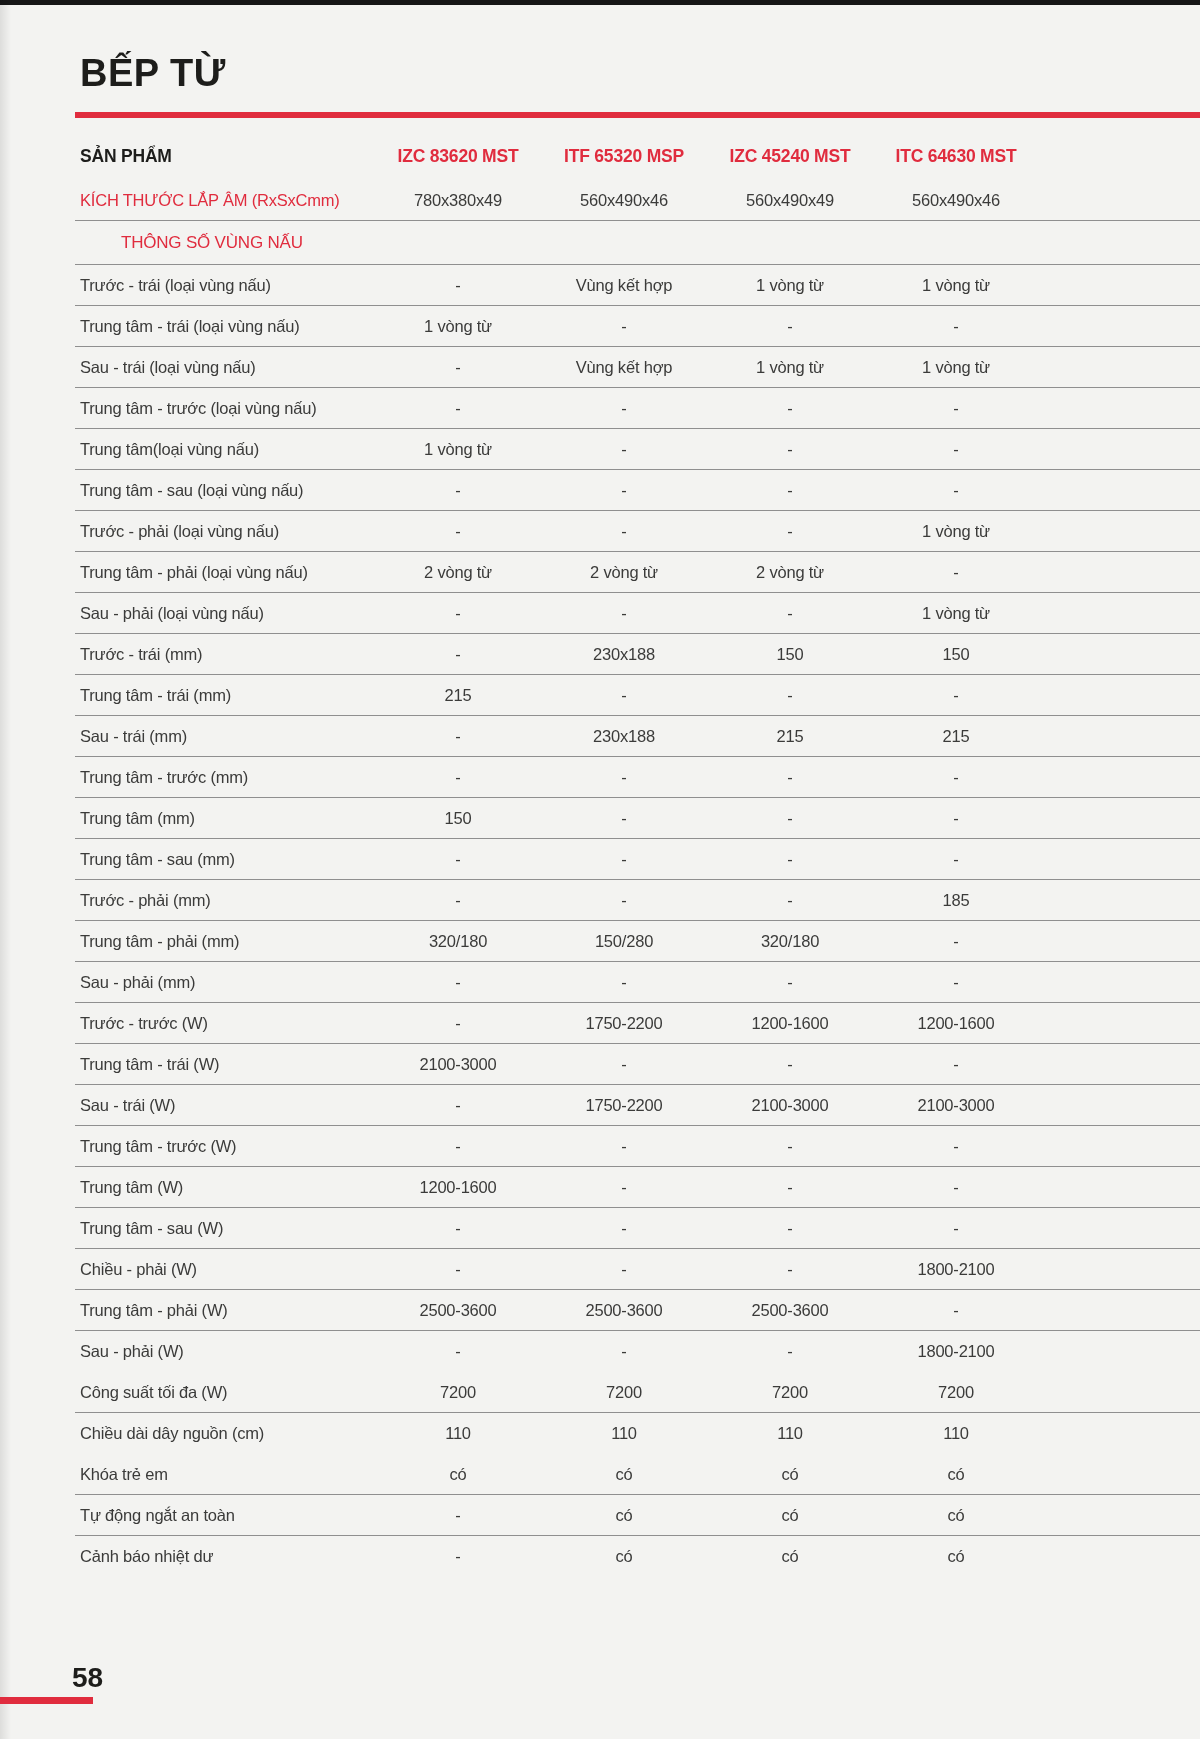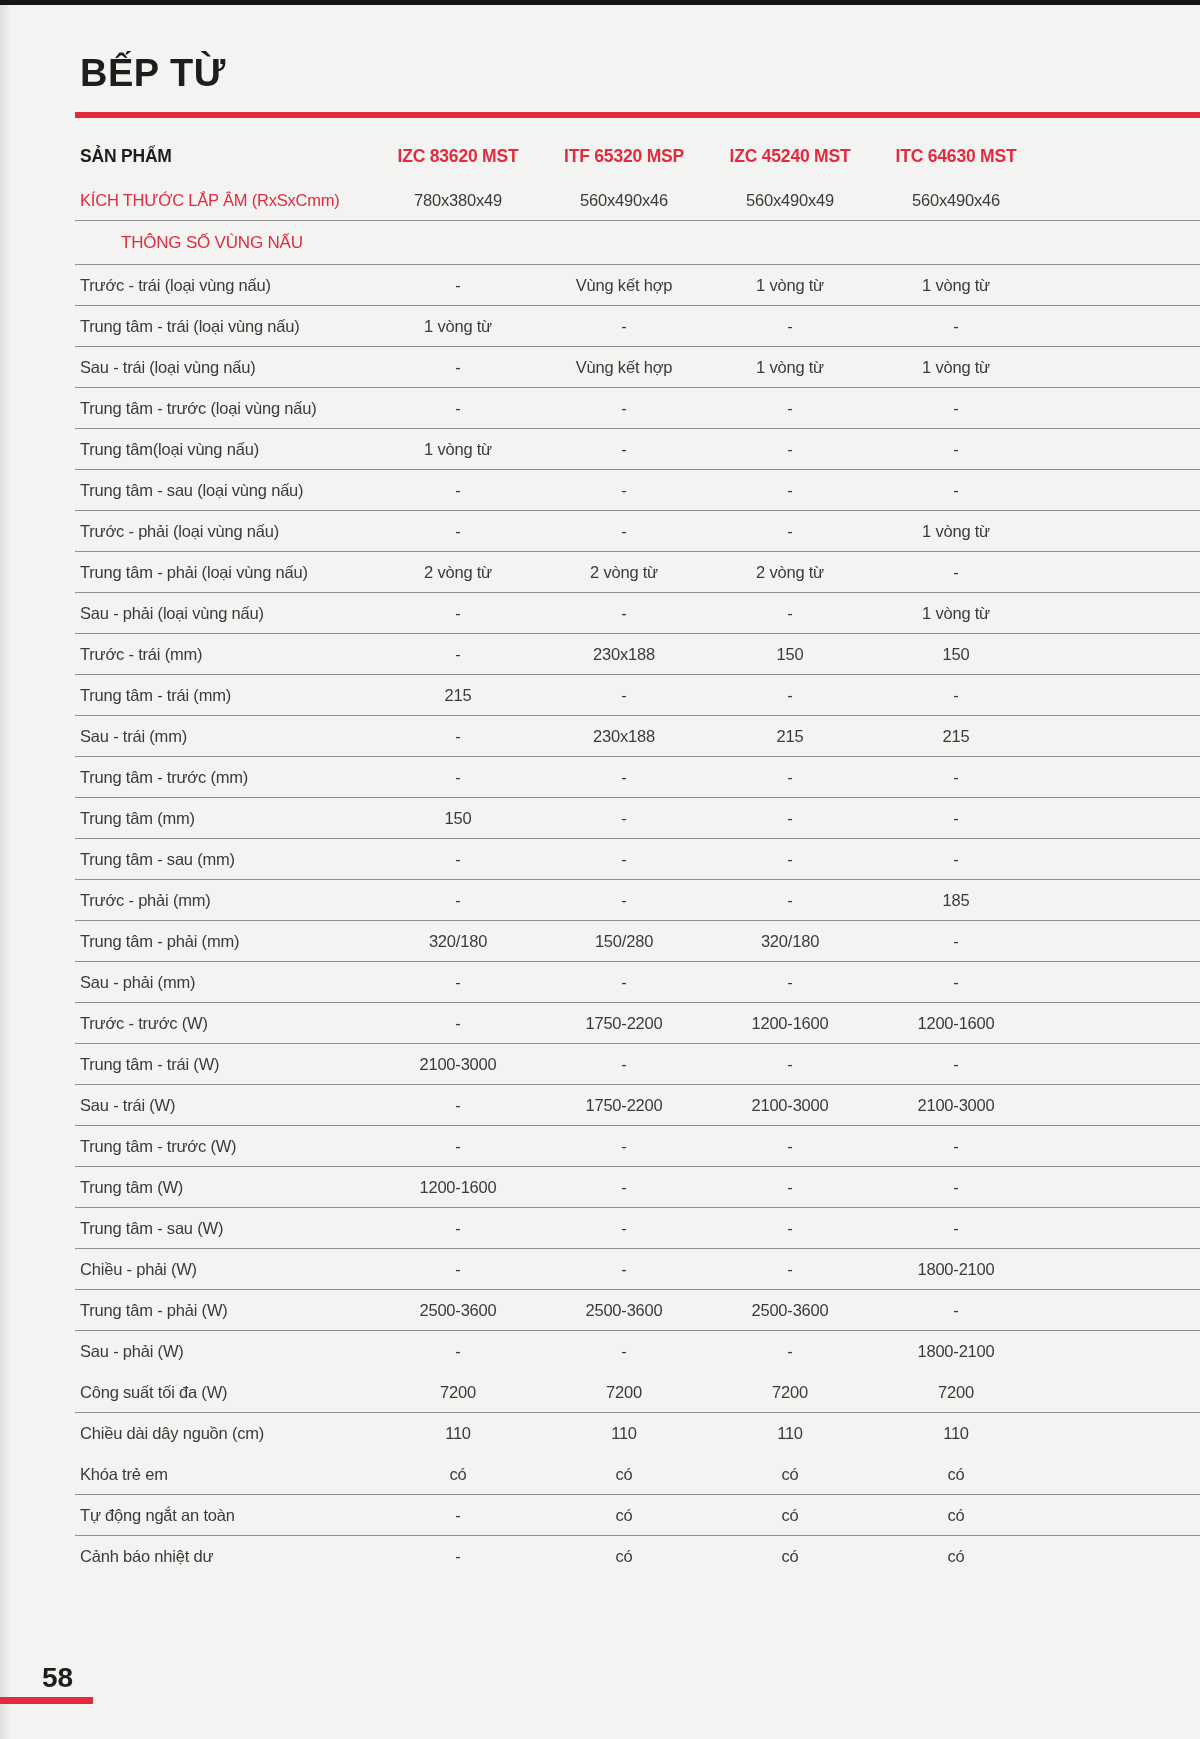--- a/index.html
+++ b/index.html
@@ -35,21 +35,21 @@
   .product-row { height:48px; font-weight:700; font-size:17.5px;align-items:center; }
   .product-row .cell.label { color:var(--ink); }
   .product-row .cell.value { color:var(--accent); }
 
   .row.section { height:44px; }
   .row.section .cell.label { color:var(--accent); font-weight:400; font-size:17px;margin-left:41px; }
 
   .row.data-red .cell.label { color:var(--accent); font-weight:400; font-size:16.5px; }
 
   .page-footer { position:absolute; left:0; top:1664px; }
-  .page-number { margin-left:42px; font-size:28px; font-weight:700; color:var(--ink); line-height:1; }
+  .page-number { margin-left:72px; font-size:28px; font-weight:700; color:var(--ink); line-height:1; }
   .page-number-rule { width:93px; height:7px; background:var(--accent); margin-top:5px; }
 </style>
 </head>
 <body>
 
 <div class="top-strip"></div>
 <div class="left-shade"></div>
 
 <div class="content">
   <div class="page-title">BẾP TỪ</div>

